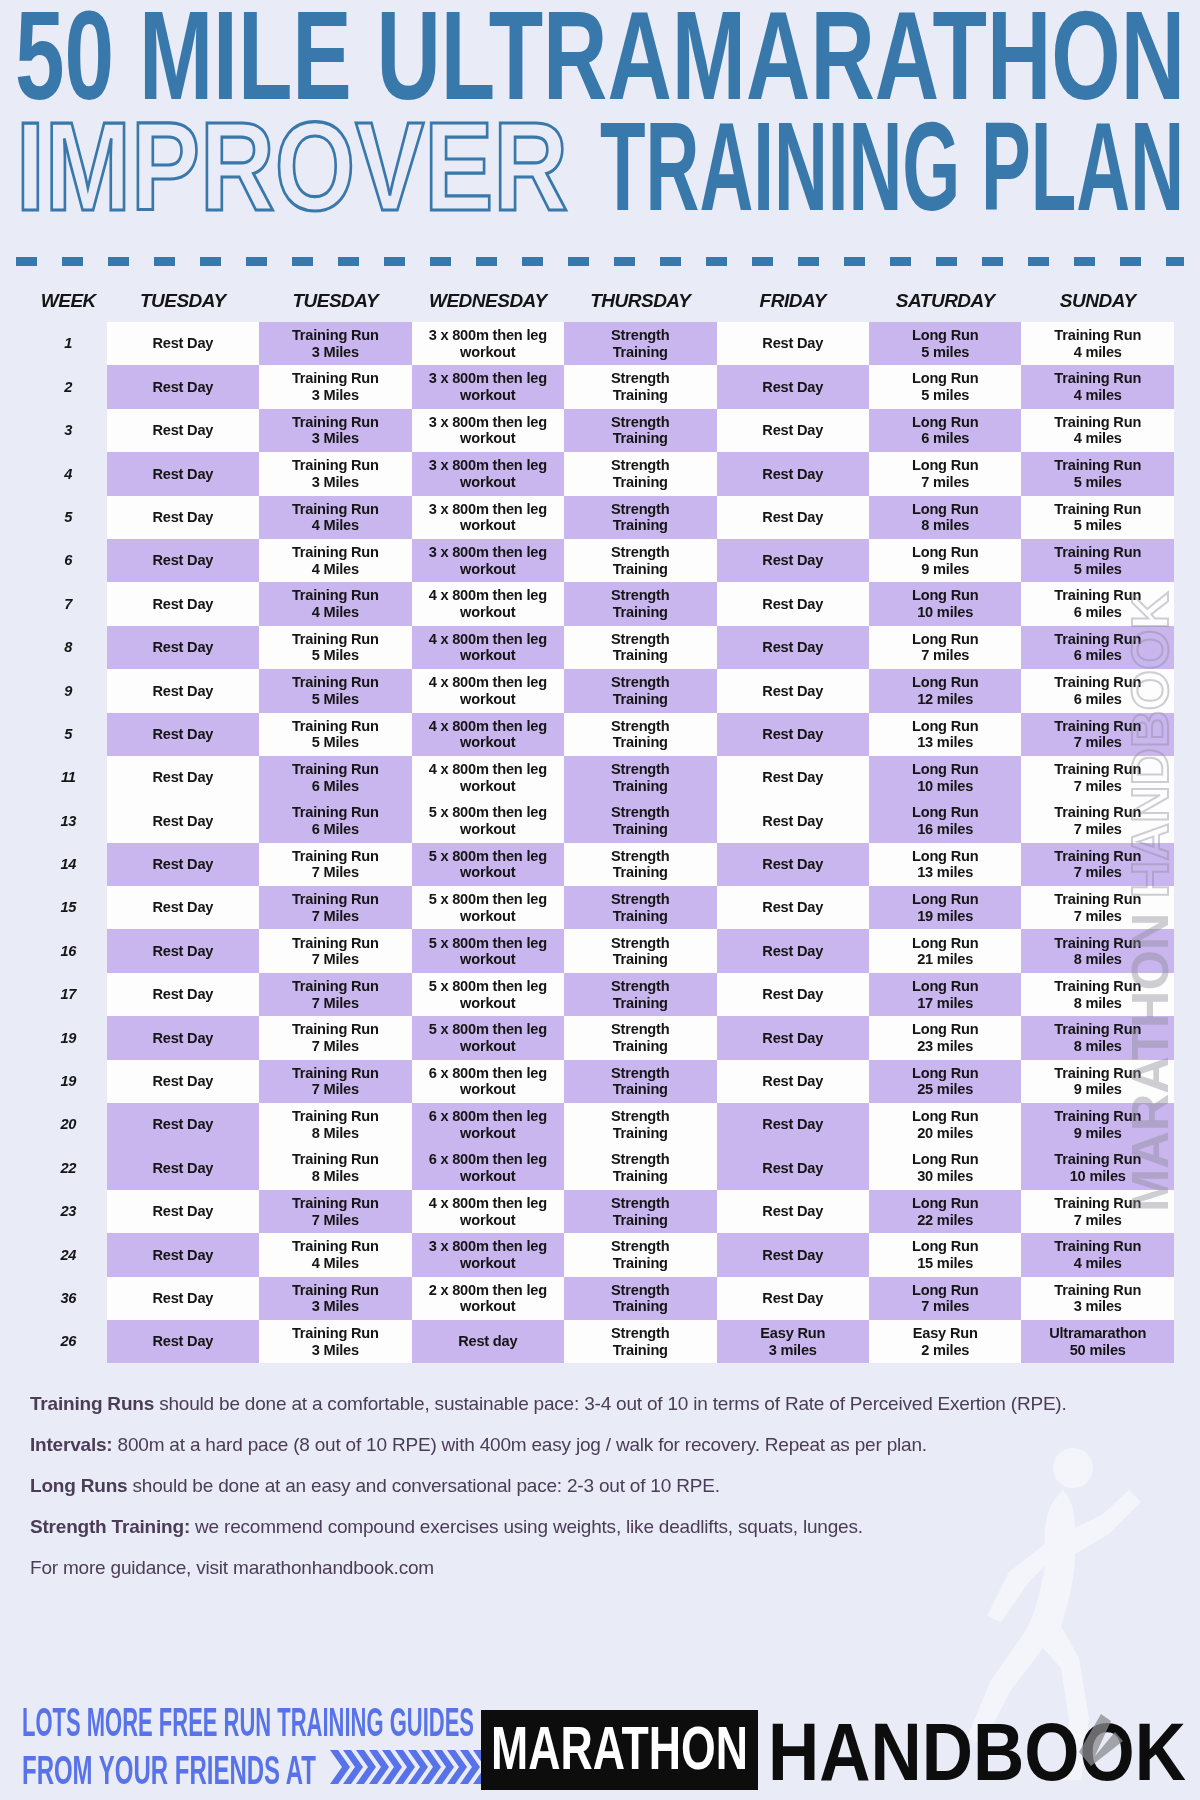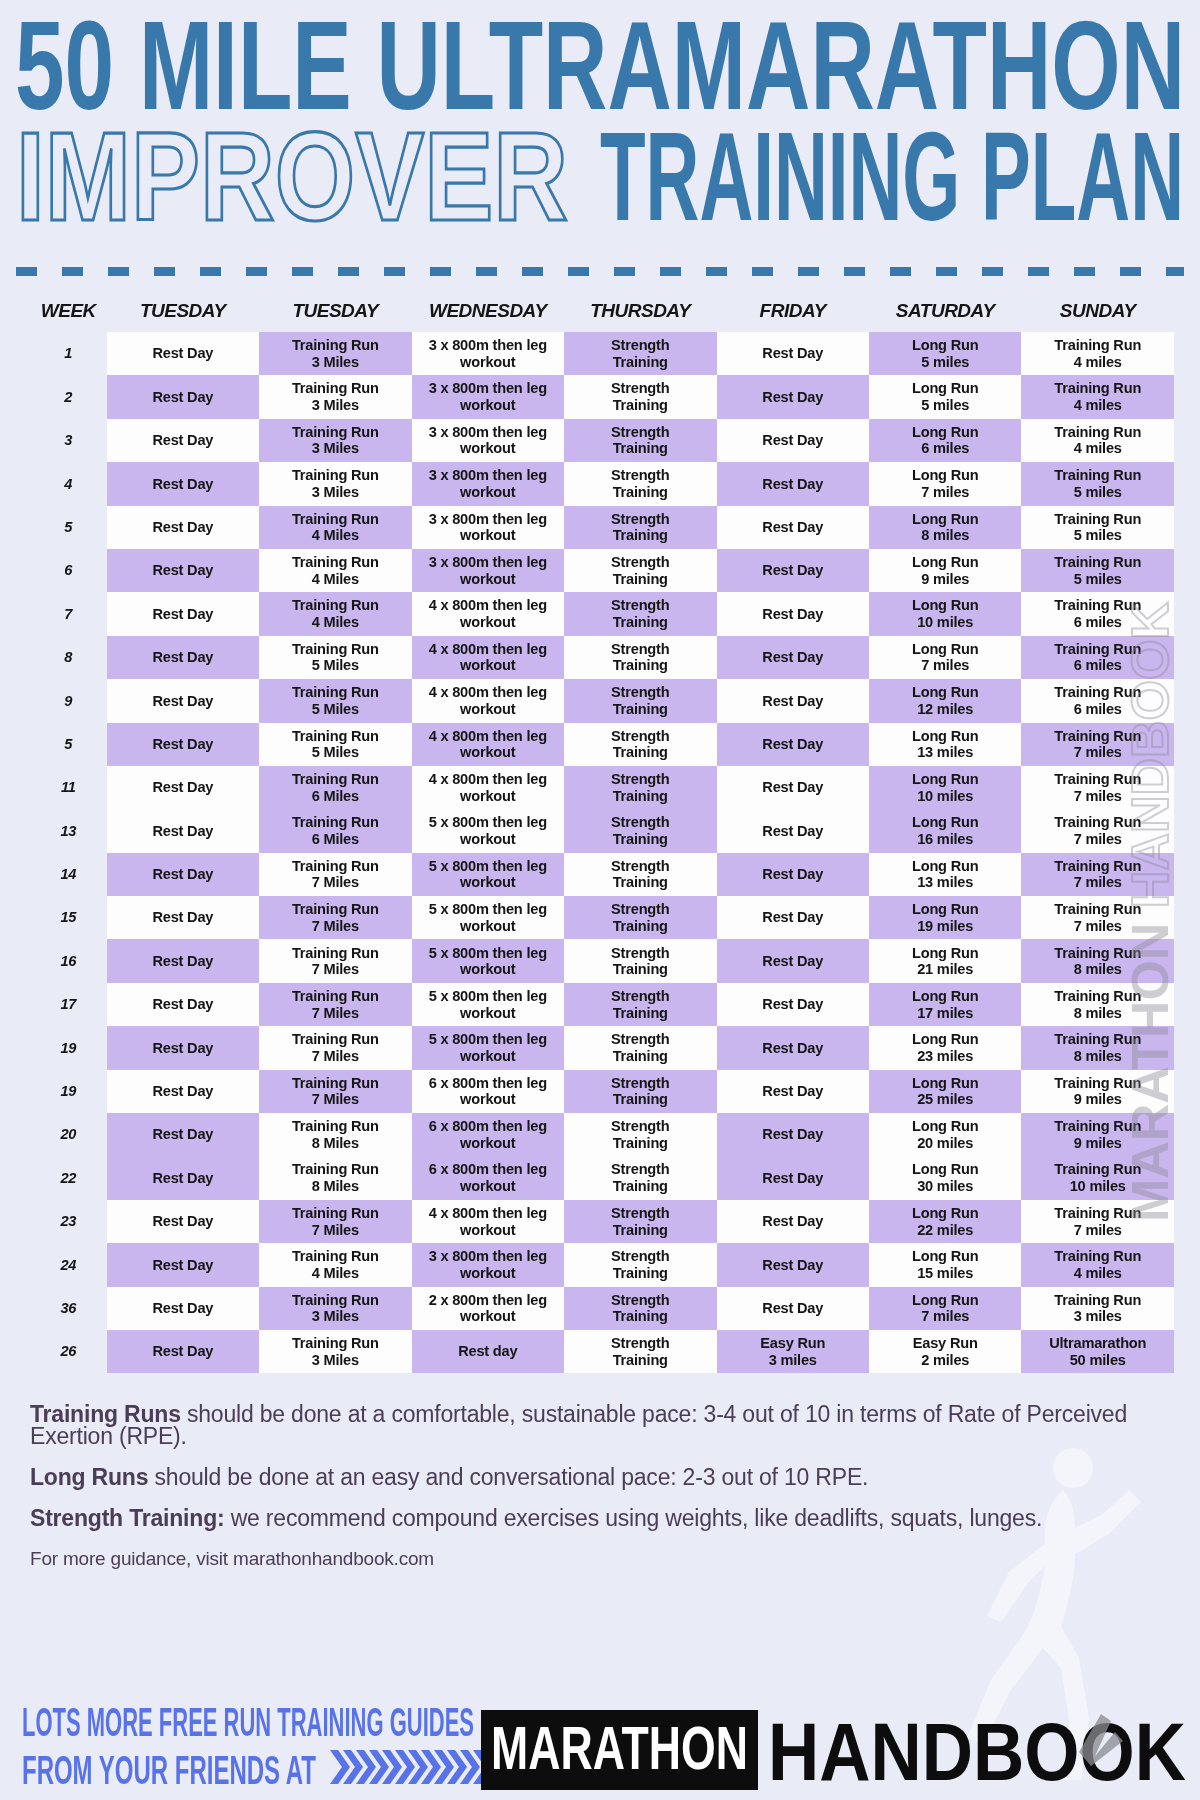--- a/index.html
+++ b/index.html
@@ -6,21 +6,21 @@
     --page-bg:#e9ebf6; --title-blue:#3878ab; --cell-purple:#c9b6ef; --cell-white:#fdfdfe;
     --text-black:#151515; --notes-text:#4b3c57; --footer-blue:#5873e8; --brand-black:#0d0d0d;
     --brand-white:#ffffff; --wm-gray:#97969c;
   }
   html,body{margin:0;padding:0;}
   body{
     width:1200px;height:1800px;position:relative;overflow:hidden;
     background:var(--page-bg);
     font-family:"Liberation Sans",sans-serif;
   }
-  .title-block{padding-top:12px;text-align:left;}
+  .title-block{padding-top:2px;text-align:left;}
   .title-block svg{display:block;margin:0 auto;}
   .title-text{font-family:"Liberation Sans",sans-serif;font-weight:bold;fill:var(--title-blue);}
   .title-outline{font-family:"Liberation Sans",sans-serif;font-weight:bold;fill:none;
     stroke:var(--title-blue);stroke-width:3.2px;}
   .divider{height:9px;margin:37px 16px 0 16px;
     background:repeating-linear-gradient(to right,var(--title-blue) 0 21px,transparent 21px 46px);}
   .plan-wrap{margin:14px 26px 0 30px;position:relative;}
   table.plan{width:100%;border-collapse:collapse;table-layout:fixed;}
   table.plan th{
     height:42px;font-style:italic;font-weight:bold;font-size:19px;color:var(--text-black);
@@ -35,21 +35,21 @@
   td.purple{background:var(--cell-purple);}
   td.white{background:var(--cell-white);}
   .table-watermark{
     position:absolute;top:622px;left:1120px;transform:translate(-50%,-50%) rotate(-90deg);
     white-space:nowrap;font-weight:bold;font-size:52px;letter-spacing:0px;pointer-events:none;
   }
   .wm-solid{color:rgba(140,139,148,0.42);}
   .wm-outline{color:transparent;-webkit-text-stroke:2px rgba(140,139,148,0.42);}
   .runner-silhouette{position:absolute;left:945px;top:1430px;pointer-events:none;}
   .notes{margin:30px 30px 0 30px;position:relative;}
-  .note-line{font-size:23px;line-height:22px;margin-bottom:19px;color:var(--notes-text);letter-spacing:-0.2px;}
+  .note-line{font-size:19px;line-height:22px;margin-bottom:19px;color:var(--notes-text);letter-spacing:-0.2px;}
   .note-lead{font-weight:bold;}
   .note-rest{font-weight:normal;}
   .guidance{font-size:19px;line-height:22px;color:var(--notes-text);font-weight:normal;letter-spacing:-0.2px;}
   .footer-left{position:absolute;left:14px;top:1700px;}
   .footer-blue-text{font-family:"Liberation Sans",sans-serif;font-weight:bold;fill:var(--footer-blue);}
   .brand{position:absolute;left:481px;top:1710px;display:flex;align-items:center;gap:10px;}
   .brand-box{width:277px;height:80px;background:var(--brand-black);display:flex;align-items:center;justify-content:center;}
   .brand-primary-text{font-family:"Liberation Sans",sans-serif;font-weight:bold;fill:var(--brand-white);}
   .brand-secondary-text{font-family:"Liberation Sans",sans-serif;font-weight:bold;fill:var(--brand-black);}
   .brand-tick{position:absolute;left:594px;top:2px;opacity:0.75;}
@@ -469,20 +469,23 @@
              C96 160 90 184 80 202 L46 250 L22 308 L38 314 L66 260 L98 218 L116 238
              L124 290 L118 350 L136 350 L144 288 L134 228 L116 196
              C124 172 130 146 130 124 L164 104 L196 72 L184 60 L158 84 L130 98
              C130 82 126 68 118 60 Z"></path>
   </g>
 </svg>
 
 <div class="notes">
   <div class="note-line">
     <span class="note-lead">Training Runs</span><span class="note-rest"> should be done at a comfortable, sustainable pace: 3-4 out of 10 in terms of Rate of Perceived Exertion (RPE).</span>
+  </div>
+  <div class="note-line">
+    <span class="note-lead">Intervals:</span><span class="note-rest"> 800m at a hard pace (8 out of 10 RPE) with 400m  easy jog / walk for recovery. Repeat as per plan.</span>
   </div>
   <div class="note-line">
     <span class="note-lead">Long Runs</span><span class="note-rest"> should be done at an easy and conversational pace: 2-3 out of 10 RPE.</span>
   </div>
   <div class="note-line">
     <span class="note-lead">Strength Training:</span><span class="note-rest"> we recommend compound exercises using weights, like deadlifts, squats, lunges.</span>
   </div>
   <div class="guidance">For more guidance, visit marathonhandbook.com</div>
 </div>
 

